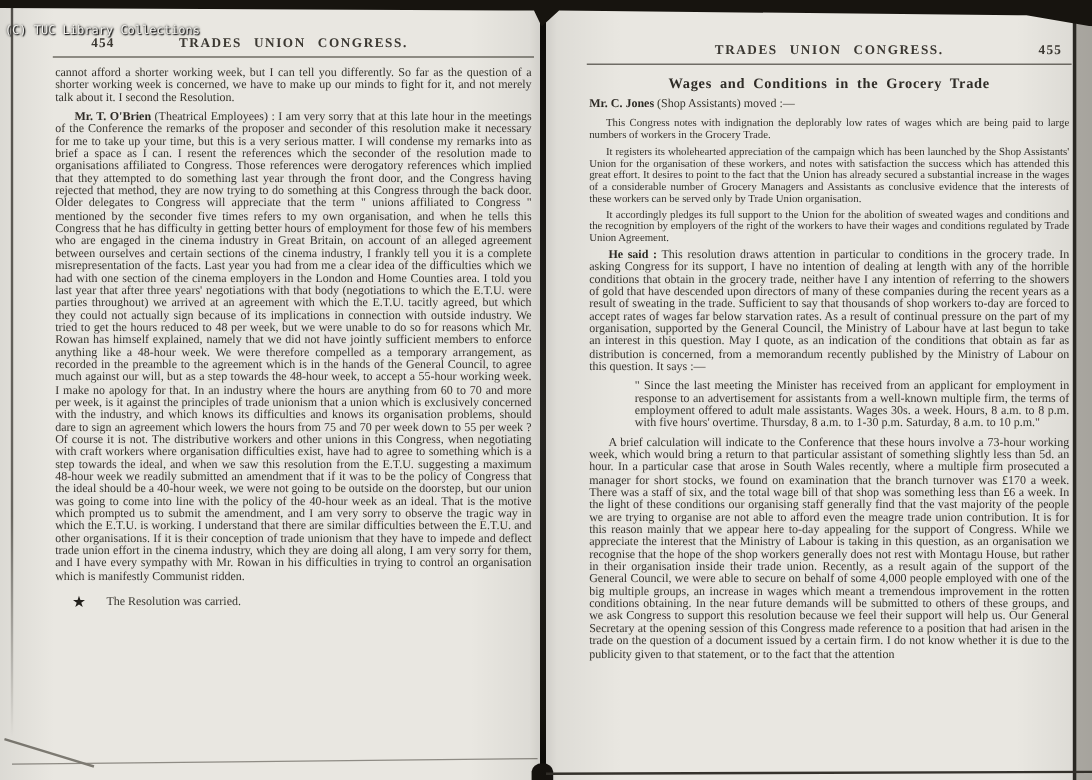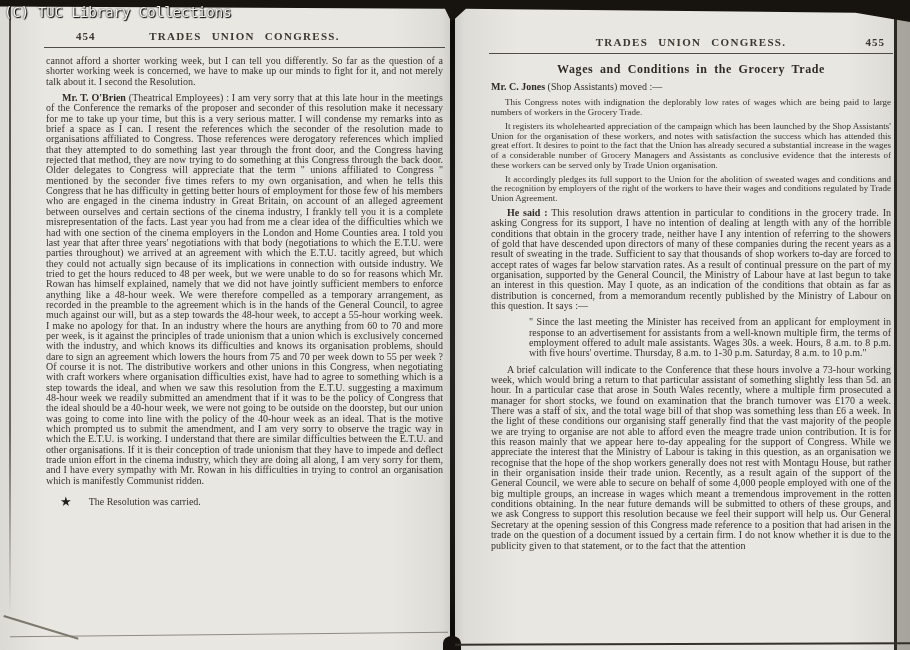--- a/index.html
+++ b/index.html
@@ -53,22 +53,22 @@
   }
   .bottom-line-right {
     position:absolute; left:455px; top:643px; width:455px; height:2px;
     background:#35322c; transform:rotate(-0.2deg); z-index:3;
   }
   .corner-diagonal {
     position:absolute; left:4px; top:615px; width:78px; height:2px;
     background:#7d7a72; transform:rotate(17deg); transform-origin:left top; z-index:3;
   }
   .watermark {
-    position:absolute; left:4px; top:4px; z-index:6;
-    font-family:"DejaVu Sans Mono", monospace; font-size:14px;
+    position:absolute; left:4px; top:20px; z-index:6;
+    font-family:"DejaVu Sans Mono", monospace; font-size:10px;
     color:#f3f2ee; text-shadow:0 0 2px #000, 1px 1px 1px #000;
     white-space:nowrap;
   }
 
   .page { position:absolute; z-index:1; }
   .page.left  { left:44px;  top:30px; width:401px; }
   .page.right { left:489px; top:36px; width:404px; }
 
   .page-header {
     position:relative; height:14px; text-align:center;

